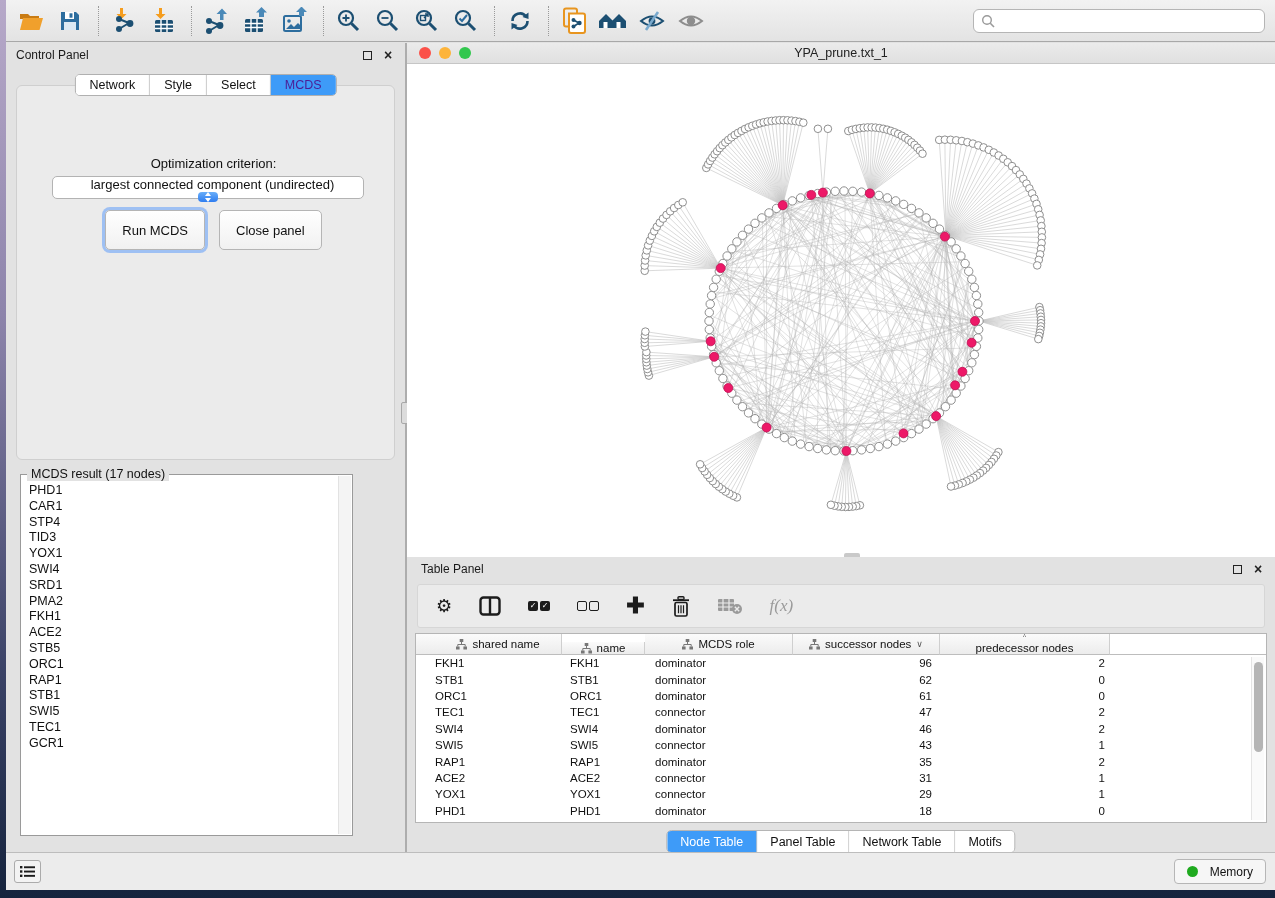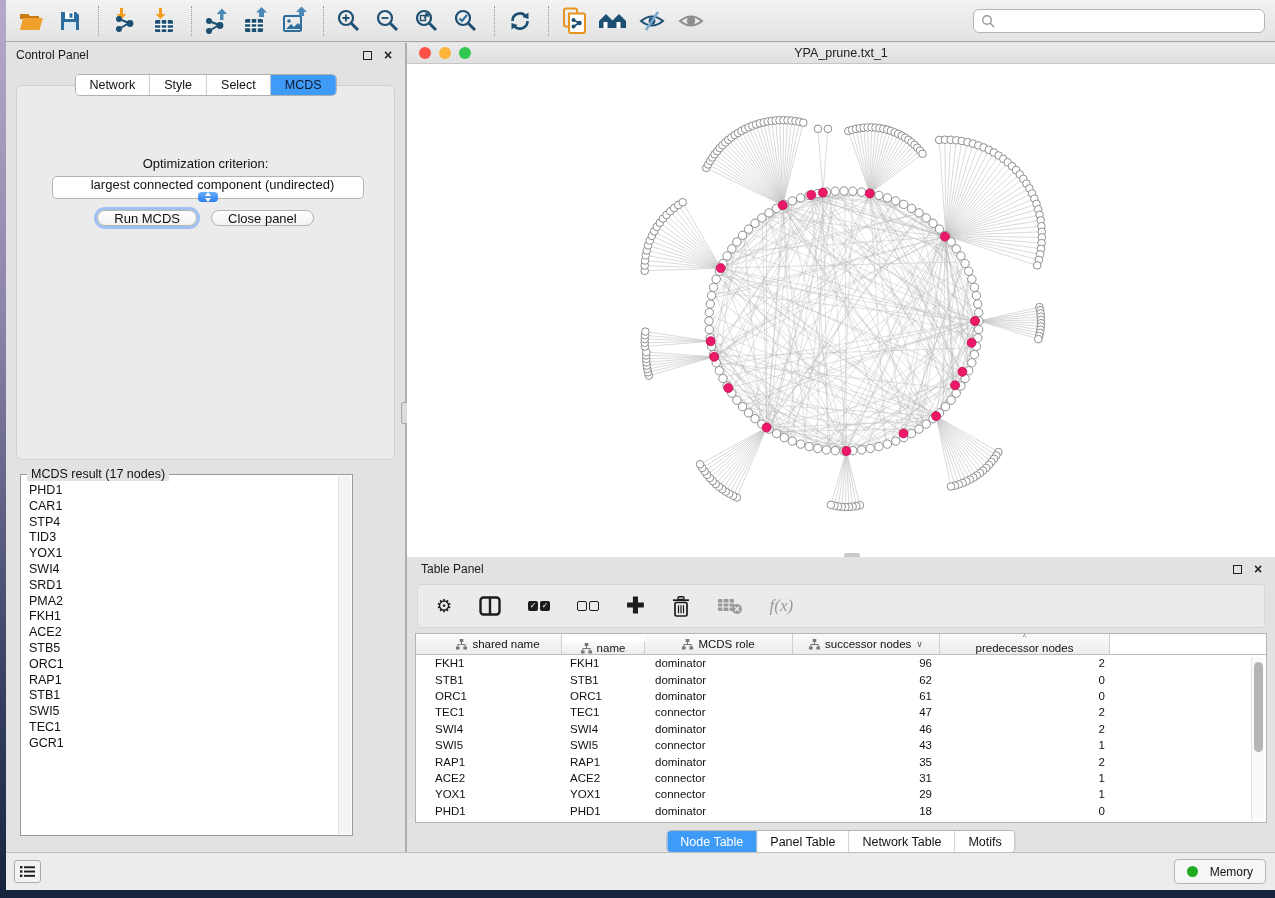--- a/index.html
+++ b/index.html
@@ -24,35 +24,35 @@
   .panel-title { display:flex; align-items:center; height:24px; padding:0 10px; font-size:12px; color:#1a1a1a; }
   .panel-title .sp { flex:1; }
   .wicon { width:14px; display:flex; justify-content:center; align-items:center; margin-left:7px; color:#222; }
   .sqico { width:9px; height:9px; border:1.5px solid #222; }
   .xico { font-size:14px; font-weight:bold; line-height:10px; }
 
   .segtabs { position:absolute; left:50%; transform:translateX(-50%); top:31px; display:flex; z-index:3;
     border:1px solid #b0b0b0; border-radius:5px; background:#fff; overflow:hidden; height:22px; }
   .segtab { padding:0 14px; font-size:12.5px; display:flex; align-items:center; color:#111; border-right:1px solid #c6c6c6; background:#fff; }
   .segtab:last-child { border-right:none; }
-  .segtab.sel { background:#3e9bf8; color:#0f172a; }
+  .segtab.sel { background:#3e9bf8; color:#4c1d95; }
 
   .innerpanel { position:absolute; left:10px; top:42px; width:379px; height:375px;
-    background:#ebebeb; border:1px solid #cfcfcf; border-radius:6px; }
+    background:#ebebeb; border:1px solid #cfcfcf; border-radius:6px;padding-left:8px; }
   .optlabel { position:absolute; top:70px; width:100%; text-align:center; font-size:13px; color:#111; }
   .dropdown { position:absolute; left:35px; top:90px; width:312px; height:23px; background:#fff;
     border:1px solid #b3b3b3; border-radius:5px; display:flex; align-items:center; font-size:13px;flex-direction:column; }
   .dropdown .val { flex:1; padding-left:9px; color:#111; white-space:nowrap; }
   .stepper { width:20px; height:21px; border-radius:4px; background:linear-gradient(180deg,#69aef9,#2f7df0);
     display:flex; flex-direction:column; align-items:center; justify-content:center; margin-right:1px; }
   .arr-up { width:0; height:0; border-left:3.5px solid transparent; border-right:3.5px solid transparent; border-bottom:4.5px solid #fff; margin-bottom:2px; }
   .arr-dn { width:0; height:0; border-left:3.5px solid transparent; border-right:3.5px solid transparent; border-top:4.5px solid #fff; }
   .btnrow { position:absolute; top:124px; width:100%; display:flex; justify-content:center; gap:14px; }
-  .btn { height:16px; padding:0 16px; font-size:13px; color:#111; background:linear-gradient(180deg,#ffffff,#f1f1f1);
-    border:1px solid #b5b5b5; border-radius:11px; display:flex; align-items:center; }
+  .btn { height:40px; padding:0 16px; font-size:13px; color:#111; background:linear-gradient(180deg,#ffffff,#f1f1f1);
+    border:1px solid #b5b5b5; border-radius:5px; display:flex; align-items:center; }
   .btn.focused { box-shadow:0 0 0 3px rgba(106,164,248,.6); }
 
   .groupbox { position:absolute; left:14px; top:431px; width:333px; height:362px;
     border:1px solid #9a9a9a; background:#fff; }
   .legend { position:absolute; top:-8px; left:6px; background:#e2e2e2; padding:0 4px; font-size:12.5px; color:#111; }
   .mcdslist { position:absolute; left:1px; top:4px; right:15px; bottom:1px; overflow:hidden; padding:4px 0 0 7px; }
   .mcdslist div { font-size:12.5px; line-height:15.8px; color:#111; }
   .listgutter { position:absolute; right:1px; top:1px; bottom:1px; width:13px; background:#f4f4f4; border-left:1px solid #e2e2e2; }
 
   

